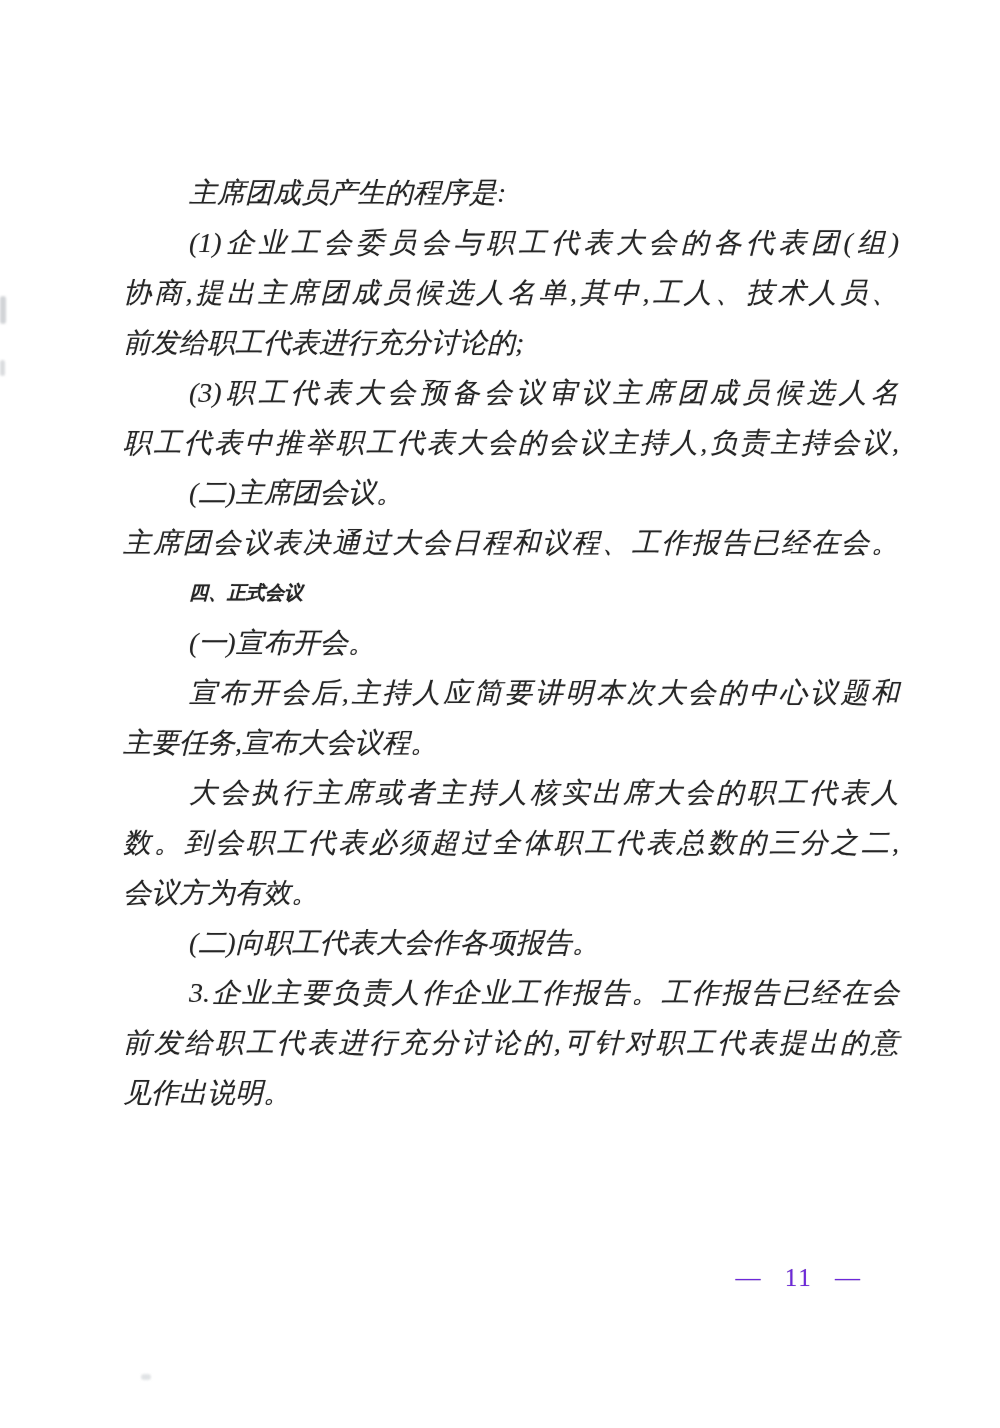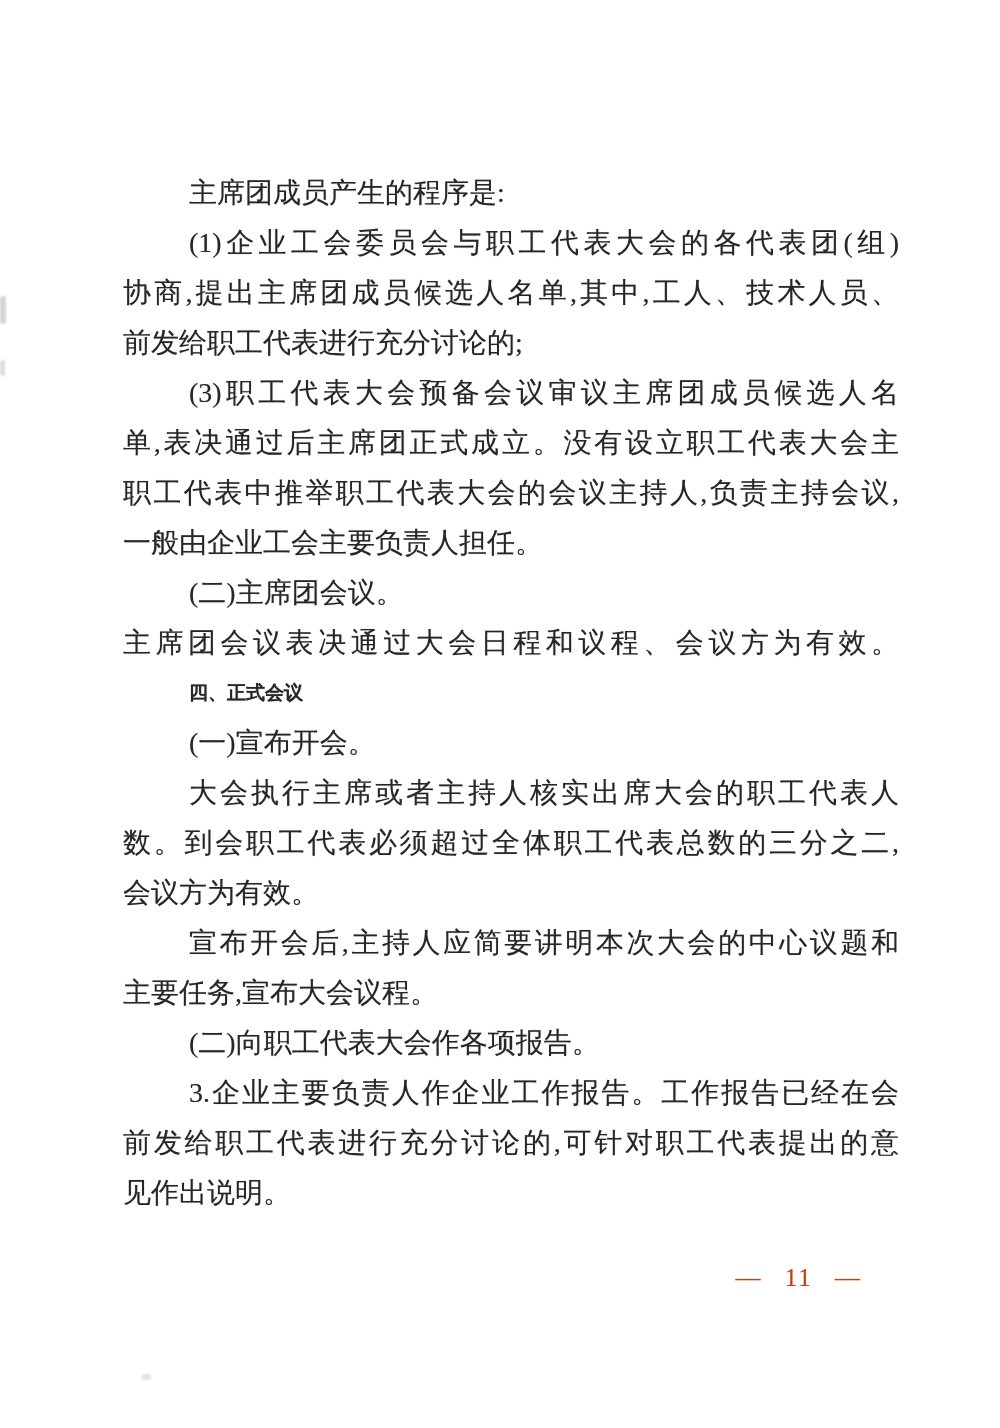--- a/index.html
+++ b/index.html
@@ -24,40 +24,41 @@
   }
   .para { width: 100%; }
   .line {
     font-size: 28px;
     line-height: 50px;
     height: 50px;
     color: #262626;
     text-shadow: 0 0 1px rgba(38,38,38,0.35);
     white-space: nowrap;
     overflow: visible;
+    font-style: italic;
   }
   .line.fill {
     white-space: normal;
     text-align: justify;
     text-align-last: justify;
   }
   .line.indent { text-indent: 66px; }
   .para.heading .line {
     font-family: "Liberation Sans", "DejaVu Sans", sans-serif;
     font-weight: 700;
     font-size: 19px;
     text-shadow: 0 0 1px rgba(20,20,20,0.45);
   }
   .pagenum {
     position: absolute;
     top: 1262px;
     right: 138px;
     font-size: 25px;
     line-height: 32px;
-    color: #c2410c;
+    color: #6d28d9;
     letter-spacing: 2px;
     word-spacing: 14px;
     text-shadow: 0 0 1px rgba(38,38,38,0.3);
   }
   .artifact {
     position: absolute;
     background: #aeb2b8;
     filter: blur(1.2px);
   }
   .artifact.a1 { left: 0px; top: 296px; width: 6px; height: 28px; border-radius: 3px; opacity: 0.55; }
@@ -76,44 +77,42 @@
       <div class="para body">
         <div class="line indent">主席团成员产生的程序是:</div>
       </div>
       <div class="para body">
         <div class="line fill indent">(1)企业工会委员会与职工代表大会的各代表团(组)</div>
         <div class="line fill">协商,提出主席团成员候选人名单,其中,工人、技术人员、</div>
         <div class="line">前发给职工代表进行充分讨论的;</div>
       </div>
       <div class="para body">
         <div class="line fill indent">(3)职工代表大会预备会议审议主席团成员候选人名</div>
-        <div class="line fill">单,表决通过后主席团正式成立。没有设立职工代表大会主</div>
         <div class="line fill">职工代表中推举职工代表大会的会议主持人,负责主持会议,</div>
-        <div class="line">一般由企业工会主要负责人担任。</div>
       </div>
       <div class="para body">
         <div class="line indent">(二)主席团会议。</div>
       </div>
       <div class="para body">
-        <div class="line fill">主席团会议表决通过大会日程和议程、会议方为有效。</div>
+        <div class="line fill">主席团会议表决通过大会日程和议程、工作报告已经在会。</div>
       </div>
       <div class="para heading">
         <div class="line indent">四、正式会议</div>
       </div>
       <div class="para body">
         <div class="line indent">(一)宣布开会。</div>
       </div>
       <div class="para body">
+        <div class="line fill indent">宣布开会后,主持人应简要讲明本次大会的中心议题和</div>
+        <div class="line">主要任务,宣布大会议程。</div>
+      </div>
+      <div class="para body">
         <div class="line fill indent">大会执行主席或者主持人核实出席大会的职工代表人</div>
         <div class="line fill">数。到会职工代表必须超过全体职工代表总数的三分之二,</div>
         <div class="line">会议方为有效。</div>
-      </div>
-      <div class="para body">
-        <div class="line fill indent">宣布开会后,主持人应简要讲明本次大会的中心议题和</div>
-        <div class="line">主要任务,宣布大会议程。</div>
       </div>
       <div class="para body">
         <div class="line indent">(二)向职工代表大会作各项报告。</div>
       </div>
       <div class="para body">
         <div class="line fill indent">3.企业主要负责人作企业工作报告。工作报告已经在会</div>
         <div class="line fill">前发给职工代表进行充分讨论的,可针对职工代表提出的意</div>
         <div class="line">见作出说明。</div>
       </div>
     </div>

